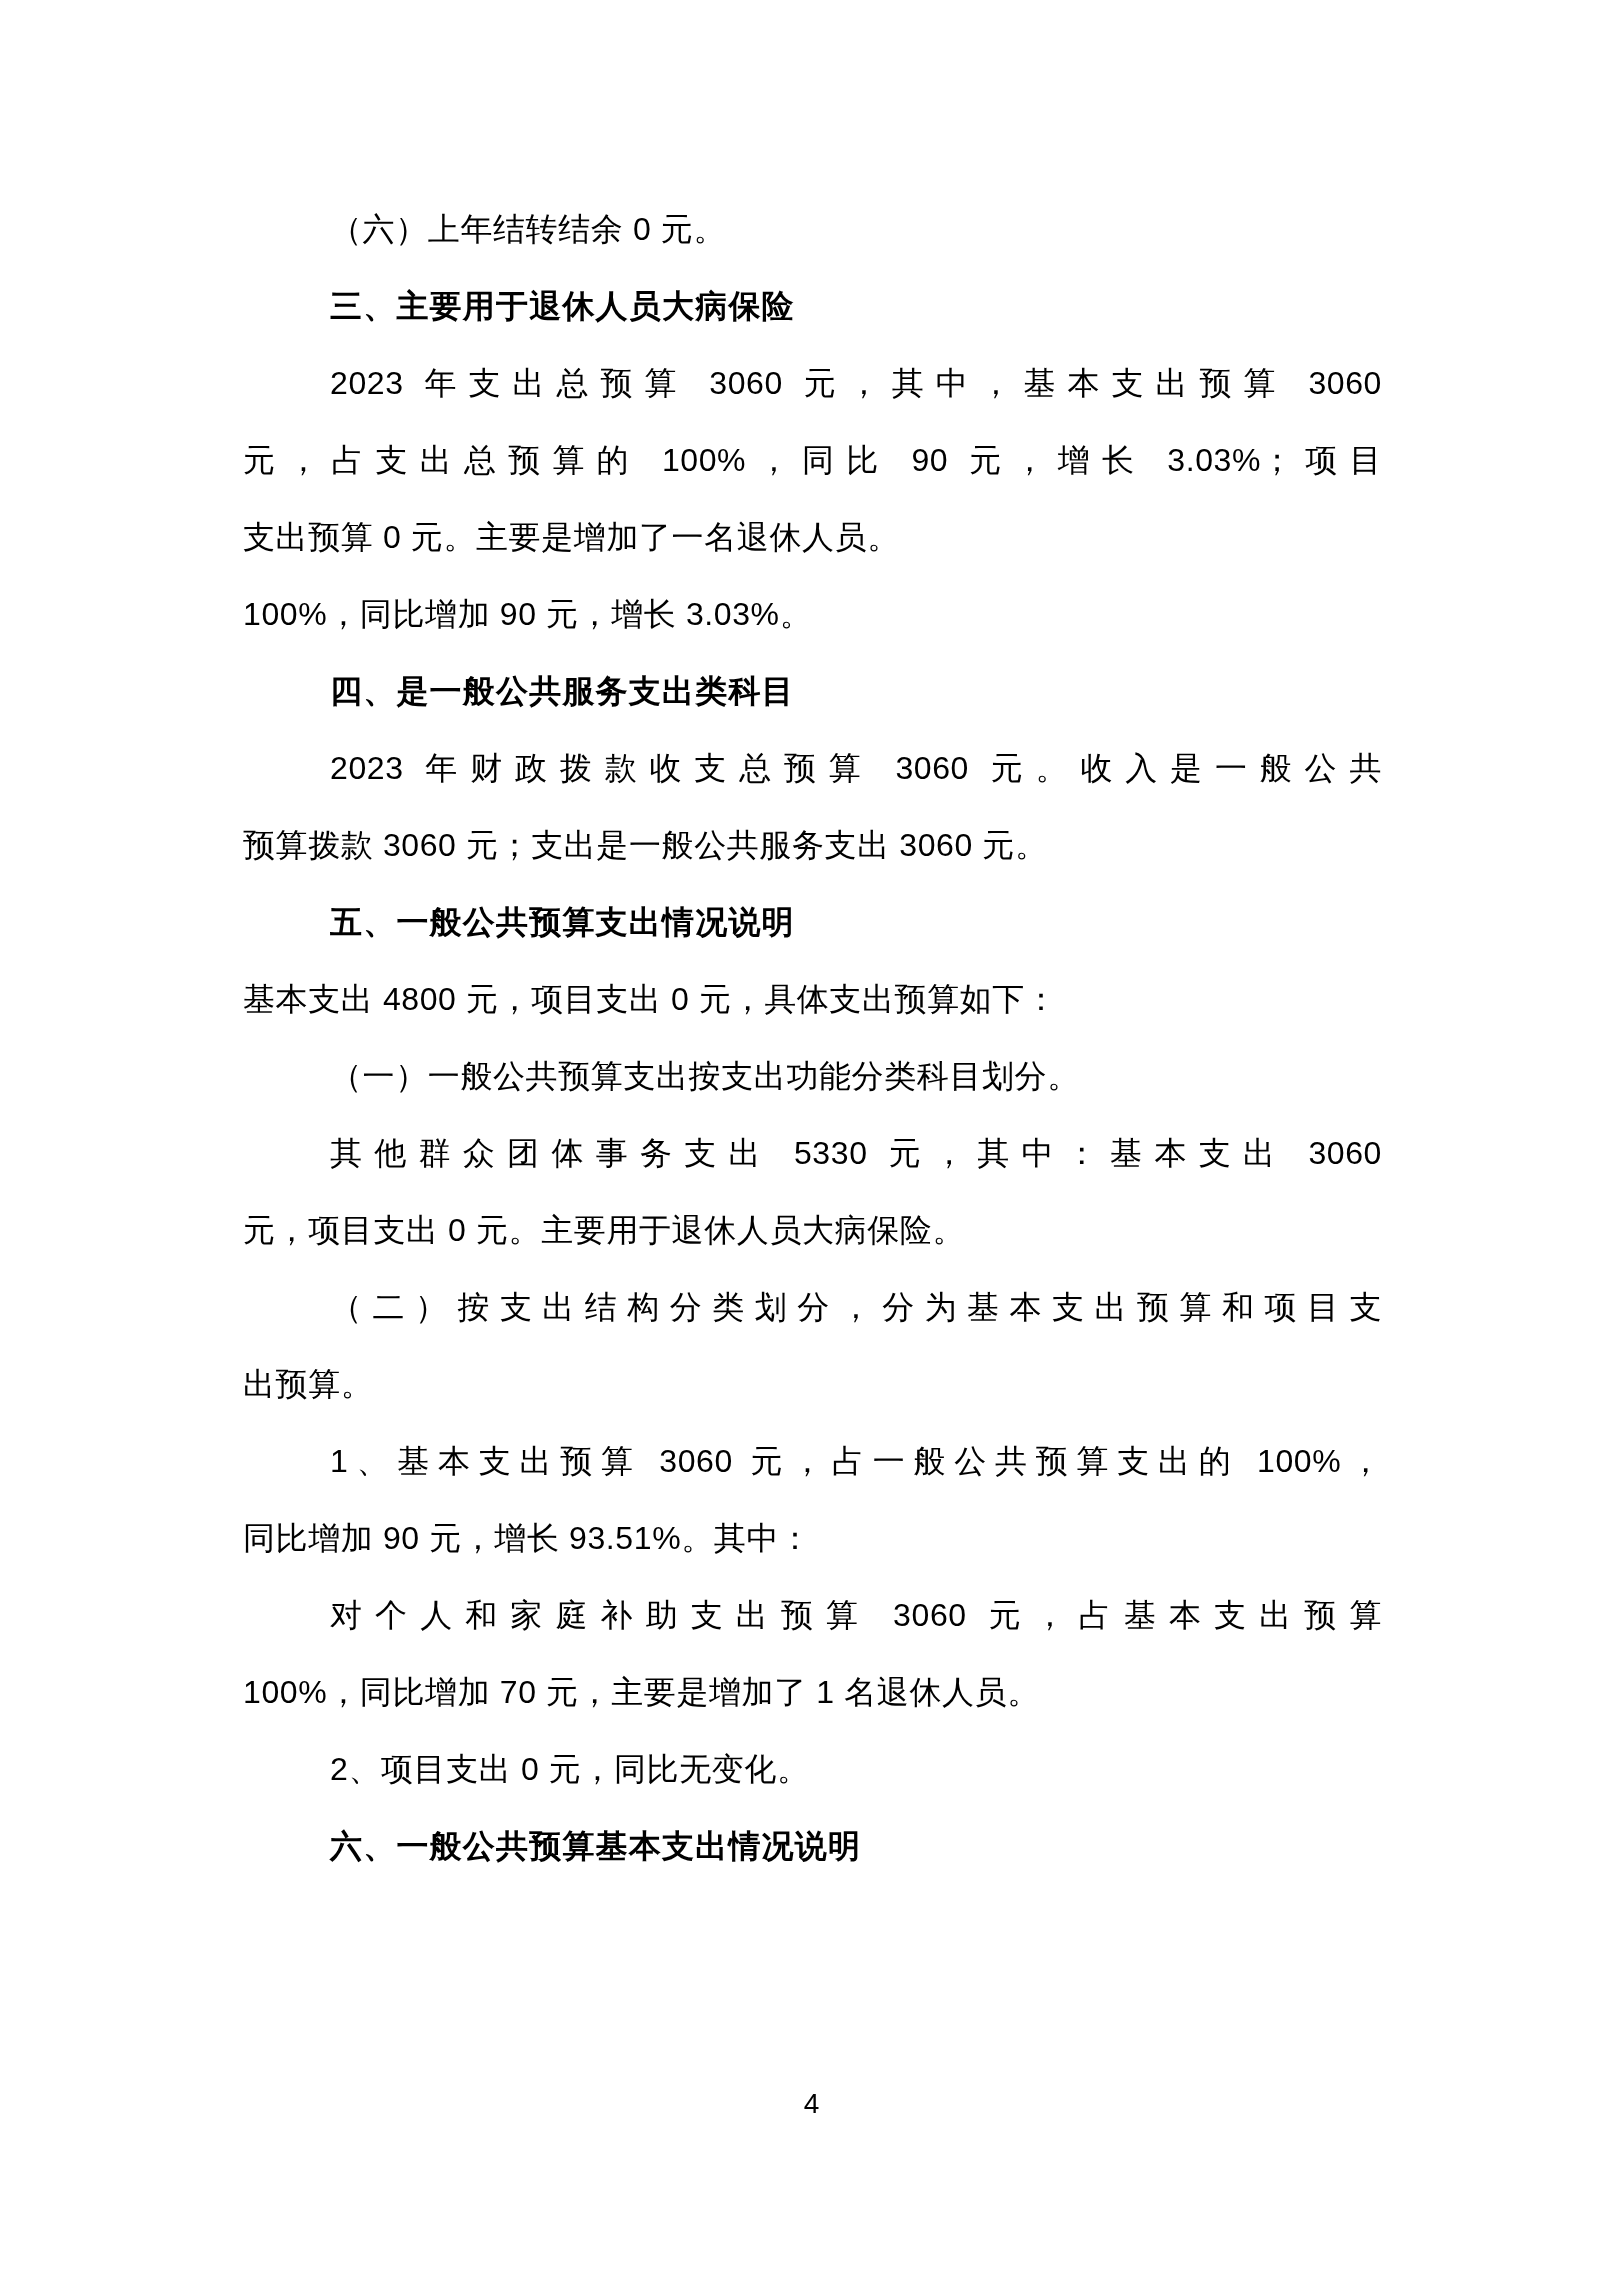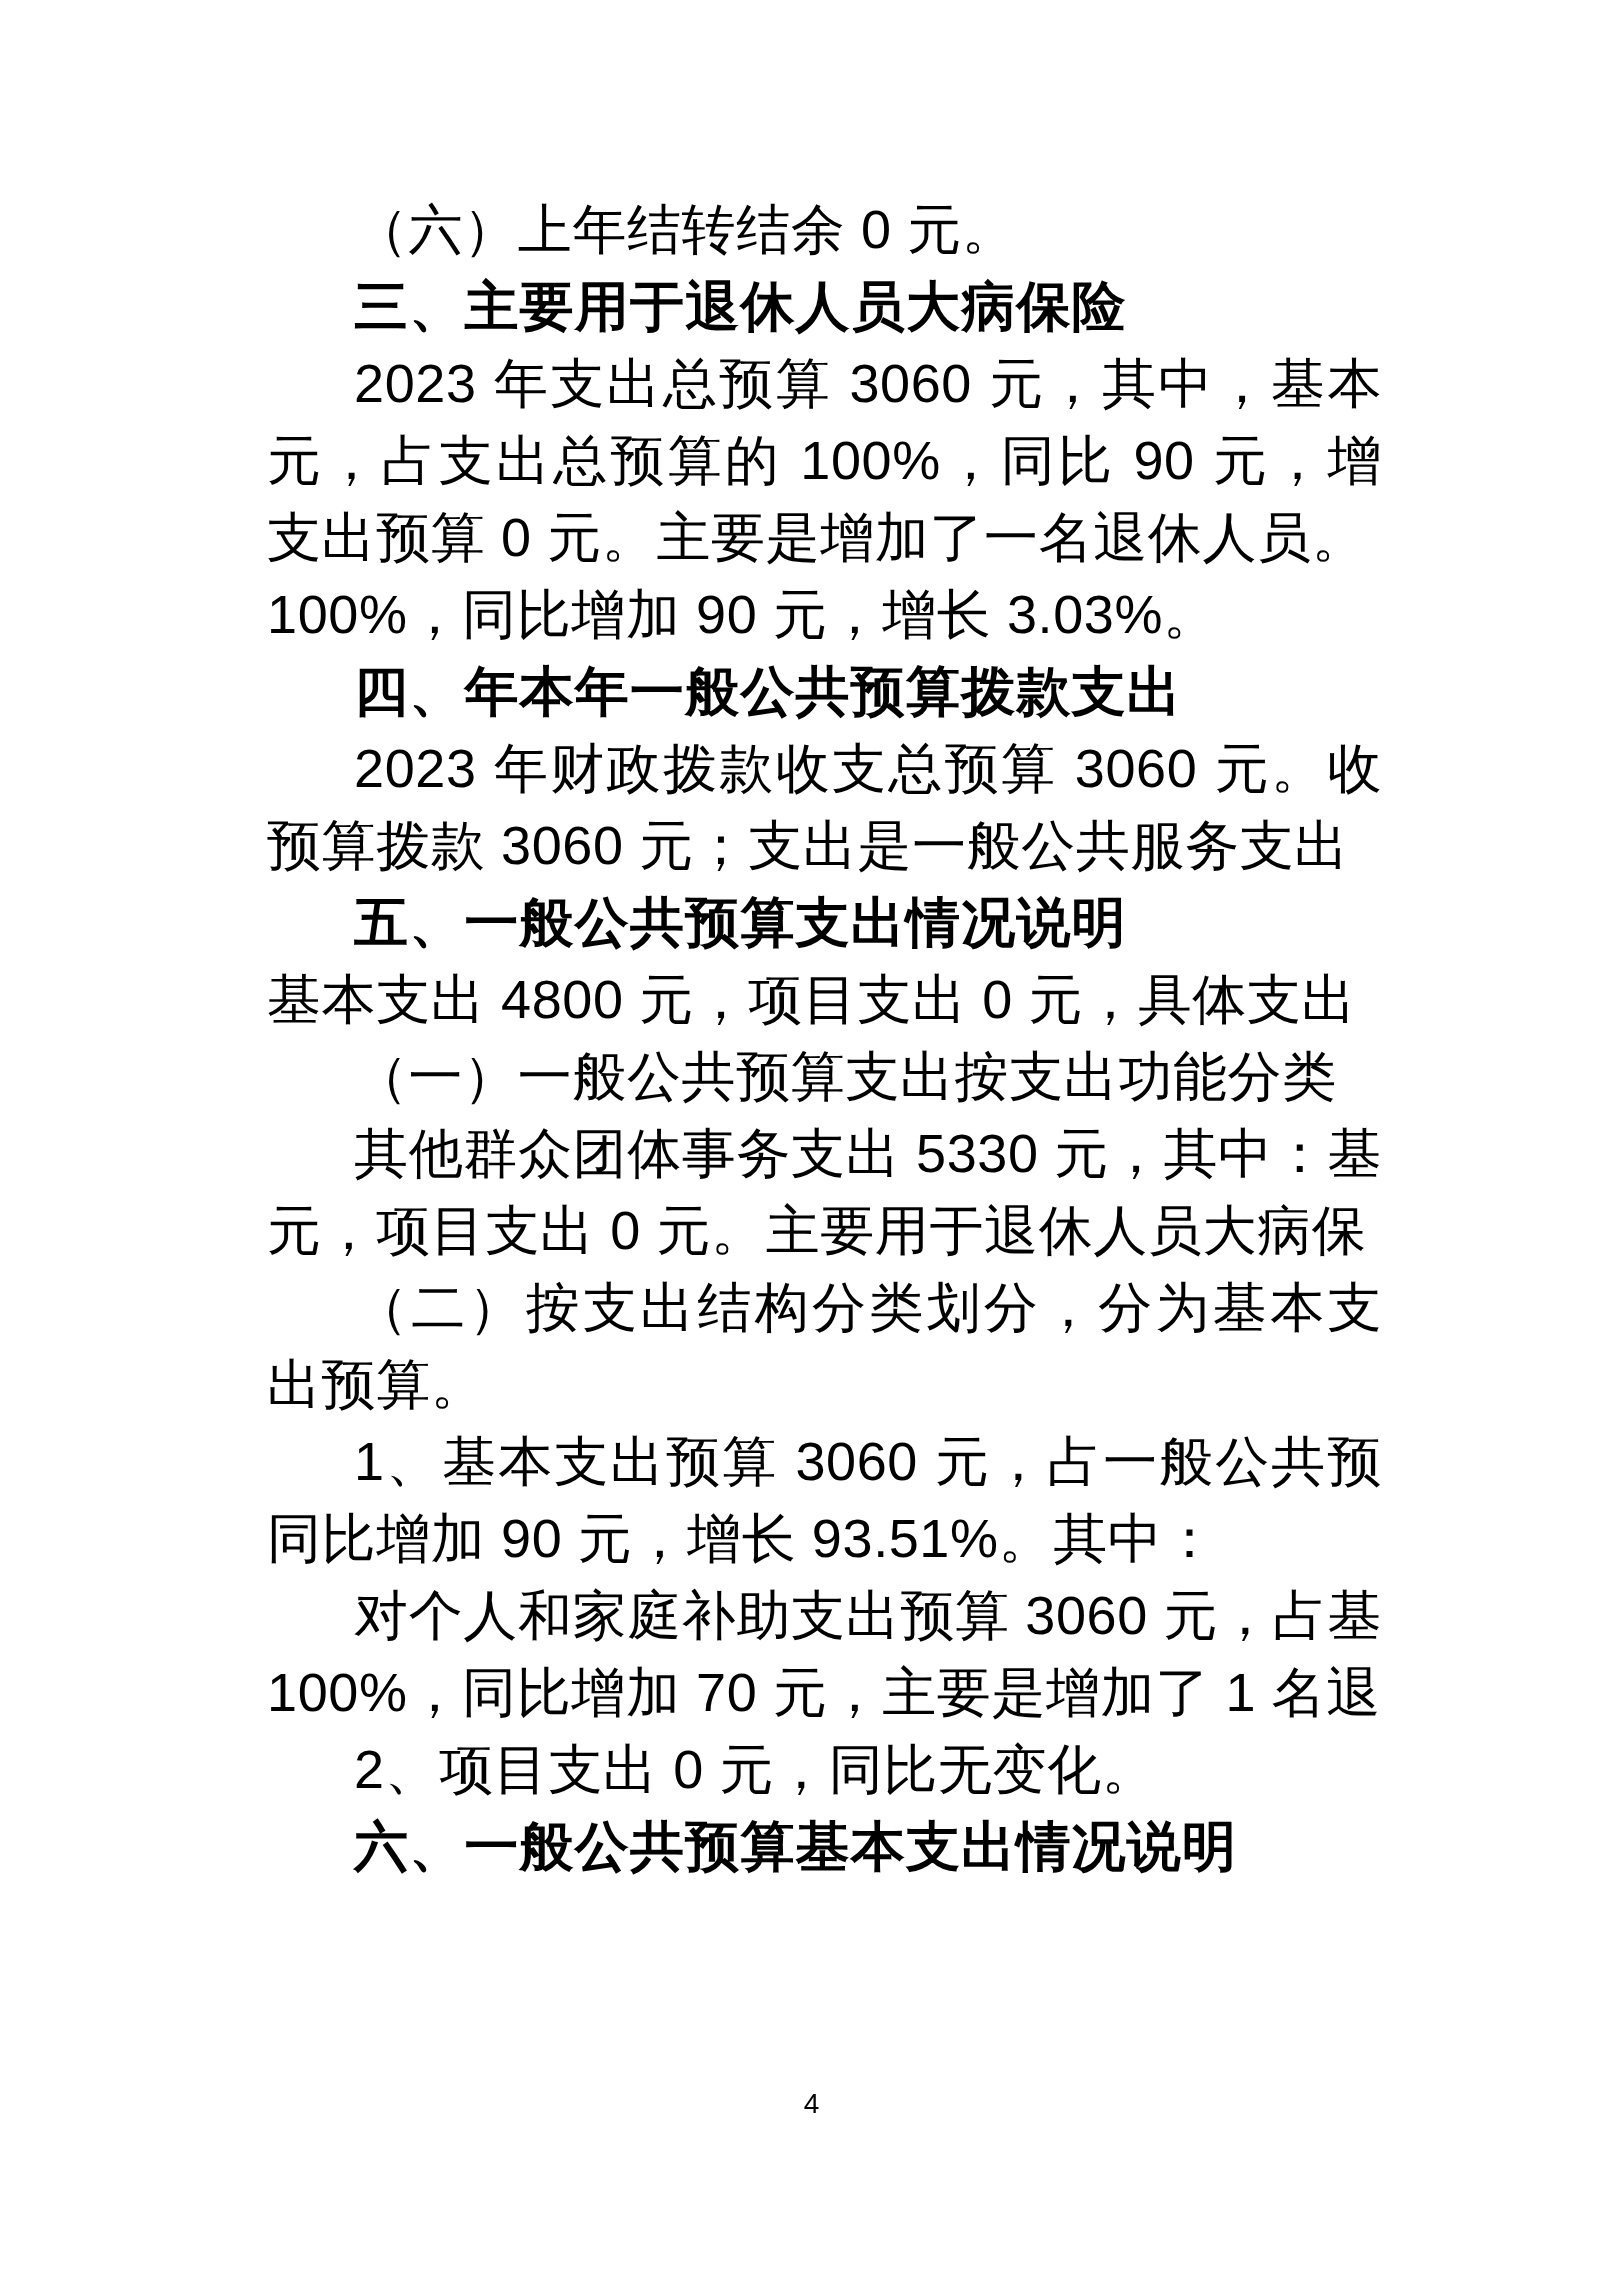--- a/index.html
+++ b/index.html
@@ -18,25 +18,24 @@
   }
   .content {
     position: absolute;
     left: 243px;
     top: 191px;
     width: 1139px;
   }
   .line {
     height: 77px;
     line-height: 77px;
-    font-size: 54px;
+    font-size: 32px;
     text-align: left;
     overflow: hidden;
     letter-spacing: 0.6px;
-    margin-left: 24px;
   }
   .line.indent {
     text-indent: 87px;
   }
   .line.justify {
     text-align: justify;
     text-align-last: justify;
   }
   .line.bold {
     font-weight: bold;
@@ -58,21 +57,21 @@
 <body>
 
 <div class="page">
   <div class="content">
       <div class="line indent">（六）上年结转结余 0 元。</div>
       <div class="line bold indent">三、主要用于退休人员大病保险</div>
       <div class="line indent justify">2023 年支出总预算 3060 元，其中，基本支出预算 3060</div>
       <div class="line justify">元，占支出总预算的 100%，同比 90 元，增长 3.03%；项目</div>
       <div class="line">支出预算 0 元。主要是增加了一名退休人员。</div>
       <div class="line">100%，同比增加 90 元，增长 3.03%。</div>
-      <div class="line bold indent">四、年本年一般公共预算拨款支出</div>
+      <div class="line bold indent">四、是一般公共服务支出类科目</div>
       <div class="line indent justify">2023 年财政拨款收支总预算 3060 元。收入是一般公共</div>
       <div class="line">预算拨款 3060 元；支出是一般公共服务支出 3060 元。</div>
       <div class="line bold indent">五、一般公共预算支出情况说明</div>
       <div class="line">基本支出 4800 元，项目支出 0 元，具体支出预算如下：</div>
       <div class="line indent">（一）一般公共预算支出按支出功能分类科目划分。</div>
       <div class="line indent justify">其他群众团体事务支出 5330 元，其中：基本支出 3060</div>
       <div class="line">元，项目支出 0 元。主要用于退休人员大病保险。</div>
       <div class="line indent justify">（二）按支出结构分类划分，分为基本支出预算和项目支</div>
       <div class="line">出预算。</div>
       <div class="line indent justify">1、基本支出预算 3060 元，占一般公共预算支出的 100%，</div>

